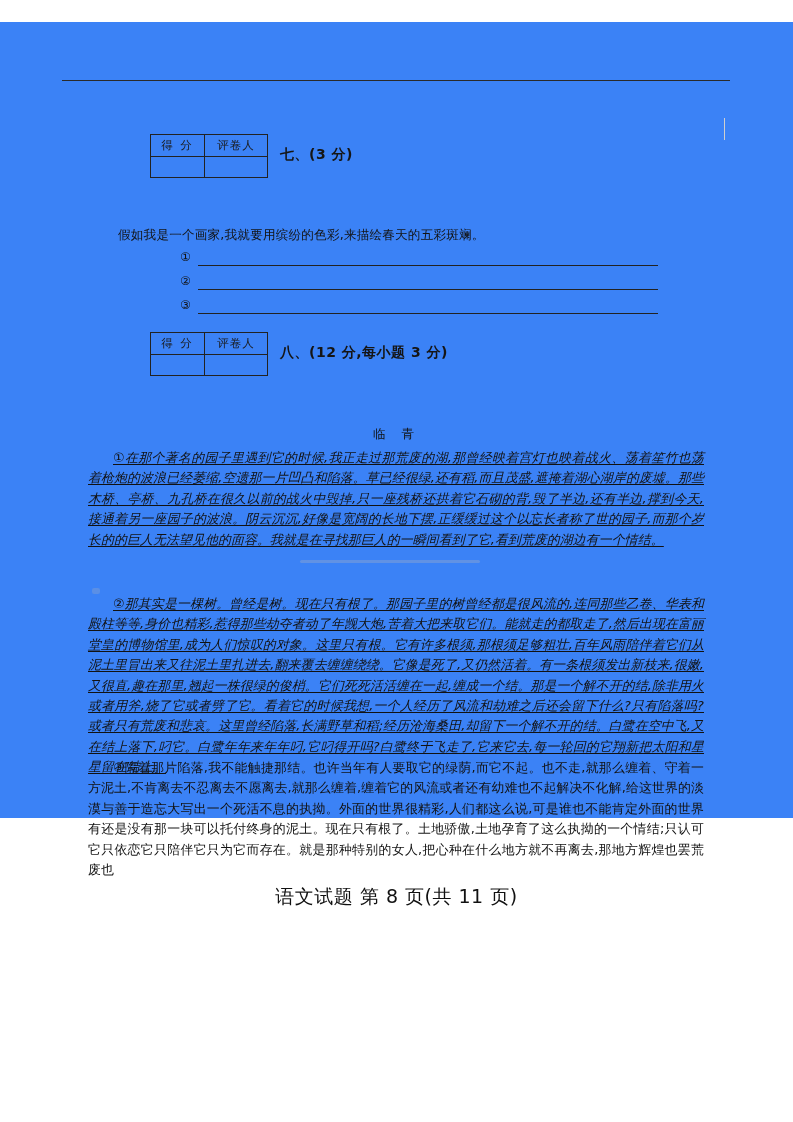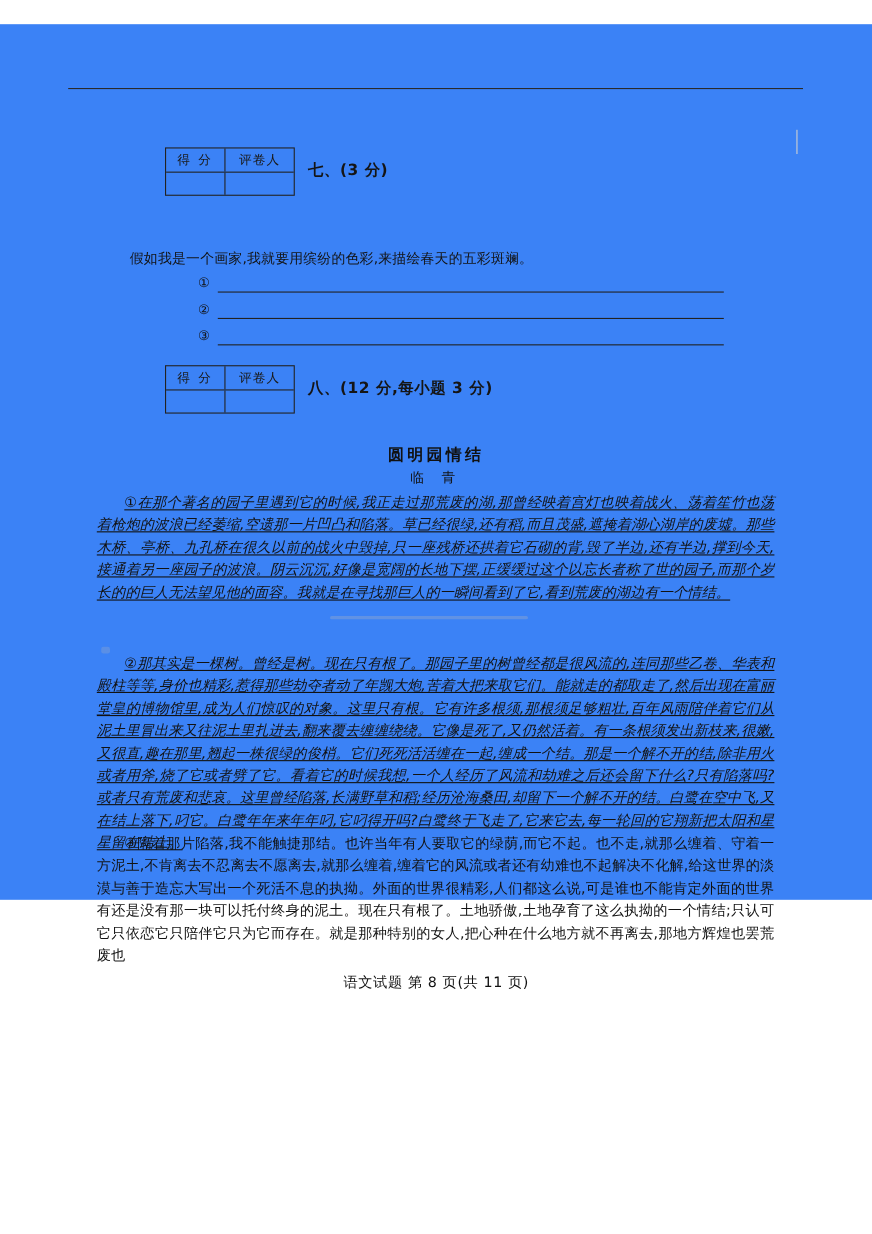--- a/index.html
+++ b/index.html
@@ -125,21 +125,21 @@
     text-decoration:underline;
     text-decoration-thickness:1px;
     text-underline-offset:2px;
   }
   .para.upright{font-style:normal;}
 
   .footer{
     position:absolute;
     width:100%;
     text-align:center;
-    font-size:13px;
+    font-size:19px;
     letter-spacing:.5px;
     color:#111;
   }
 
   
   .smudge{
     position:absolute;
     background:#b9b9b9;
     opacity:.45;
     border-radius:2px;
@@ -185,21 +185,20 @@
     </div>
     <div class="row2">
       <div class="c1b"></div>
       <div class="c2b"></div>
     </div>
   </div>
 
   <div class="section-label" style="left:280px;top:322px;">八、(12 分,每小题 3 分)</div>
 
 
-  <div class="art-title" style="top:382px;">圆明园情结</div>
   <div class="art-author" style="top:404px;">临 青</div>
 
   <div class="para indent underline" style="top:426px;">①在那个著名的园子里遇到它的时候,我正走过那荒废的湖,那曾经映着宫灯也映着战火、荡着笙竹也荡着枪炮的波浪已经萎缩,空遗那一片凹凸和陷落。草已经很绿,还有稻,而且茂盛,遮掩着湖心湖岸的废墟。那些木桥、亭桥、九孔桥在很久以前的战火中毁掉,只一座残桥还拱着它石砌的背,毁了半边,还有半边,撑到今天,接通着另一座园子的波浪。阴云沉沉,好像是宽阔的长地下摆,正缓缓过这个以忘长者称了世的园子,而那个岁长的的巨人无法望见他的面容。我就是在寻找那巨人的一瞬间看到了它,看到荒废的湖边有一个情结。</div>
 
   <div class="para indent underline" style="top:572px;">②那其实是一棵树。曾经是树。现在只有根了。那园子里的树曾经都是很风流的,连同那些乙卷、华表和殿柱等等,身价也精彩,惹得那些劫夺者动了年觊大炮,苦着大把来取它们。能就走的都取走了,然后出现在富丽堂皇的博物馆里,成为人们惊叹的对象。这里只有根。它有许多根须,那根须足够粗壮,百年风雨陪伴着它们从泥土里冒出来又往泥土里扎进去,翻来覆去缠缠绕绕。它像是死了,又仍然活着。有一条根须发出新枝来,很嫩,又很直,趣在那里,翘起一株很绿的俊梢。它们死死活活缠在一起,缠成一个结。那是一个解不开的结,除非用火或者用斧,烧了它或者劈了它。看着它的时候我想,一个人经历了风流和劫难之后还会留下什么?只有陷落吗?或者只有荒废和悲哀。这里曾经陷落,长满野草和稻;经历沧海桑田,却留下一个解不开的结。白鹭在空中飞,又在结上落下,叼它。白鹭年年来年年叼,它叼得开吗?白鹭终于飞走了,它来它去,每一轮回的它翔新把太阳和星星留在结上。</div>
 
   <div class="para indent upright" style="top:736px;">③隔着那片陷落,我不能触捷那结。也许当年有人要取它的绿荫,而它不起。也不走,就那么缠着、守着一方泥土,不肯离去不忍离去不愿离去,就那么缠着,缠着它的风流或者还有幼难也不起解决不化解,给这世界的淡漠与善于造忘大写出一个死活不息的执拗。外面的世界很精彩,人们都这么说,可是谁也不能肯定外面的世界有还是没有那一块可以托付终身的泥土。现在只有根了。土地骄傲,土地孕育了这么执拗的一个情结;只认可它只依恋它只陪伴它只为它而存在。就是那种特别的女人,把心种在什么地方就不再离去,那地方辉煌也罢荒废也</div>
 
   <div class="footer" style="top:862px;">语文试题  第 8 页(共 11 页)</div>
 

